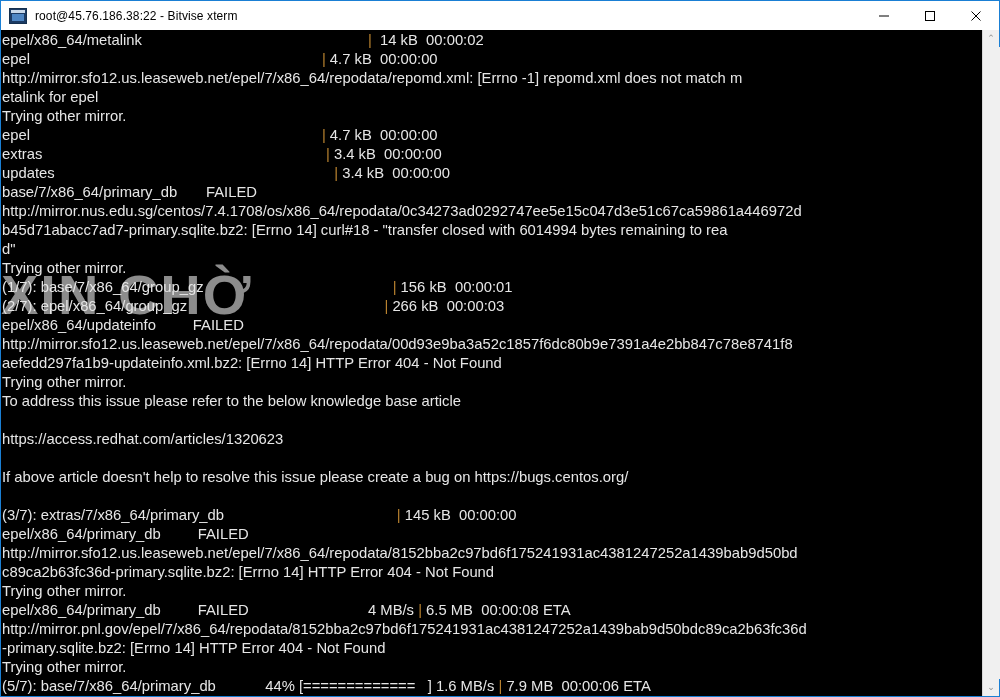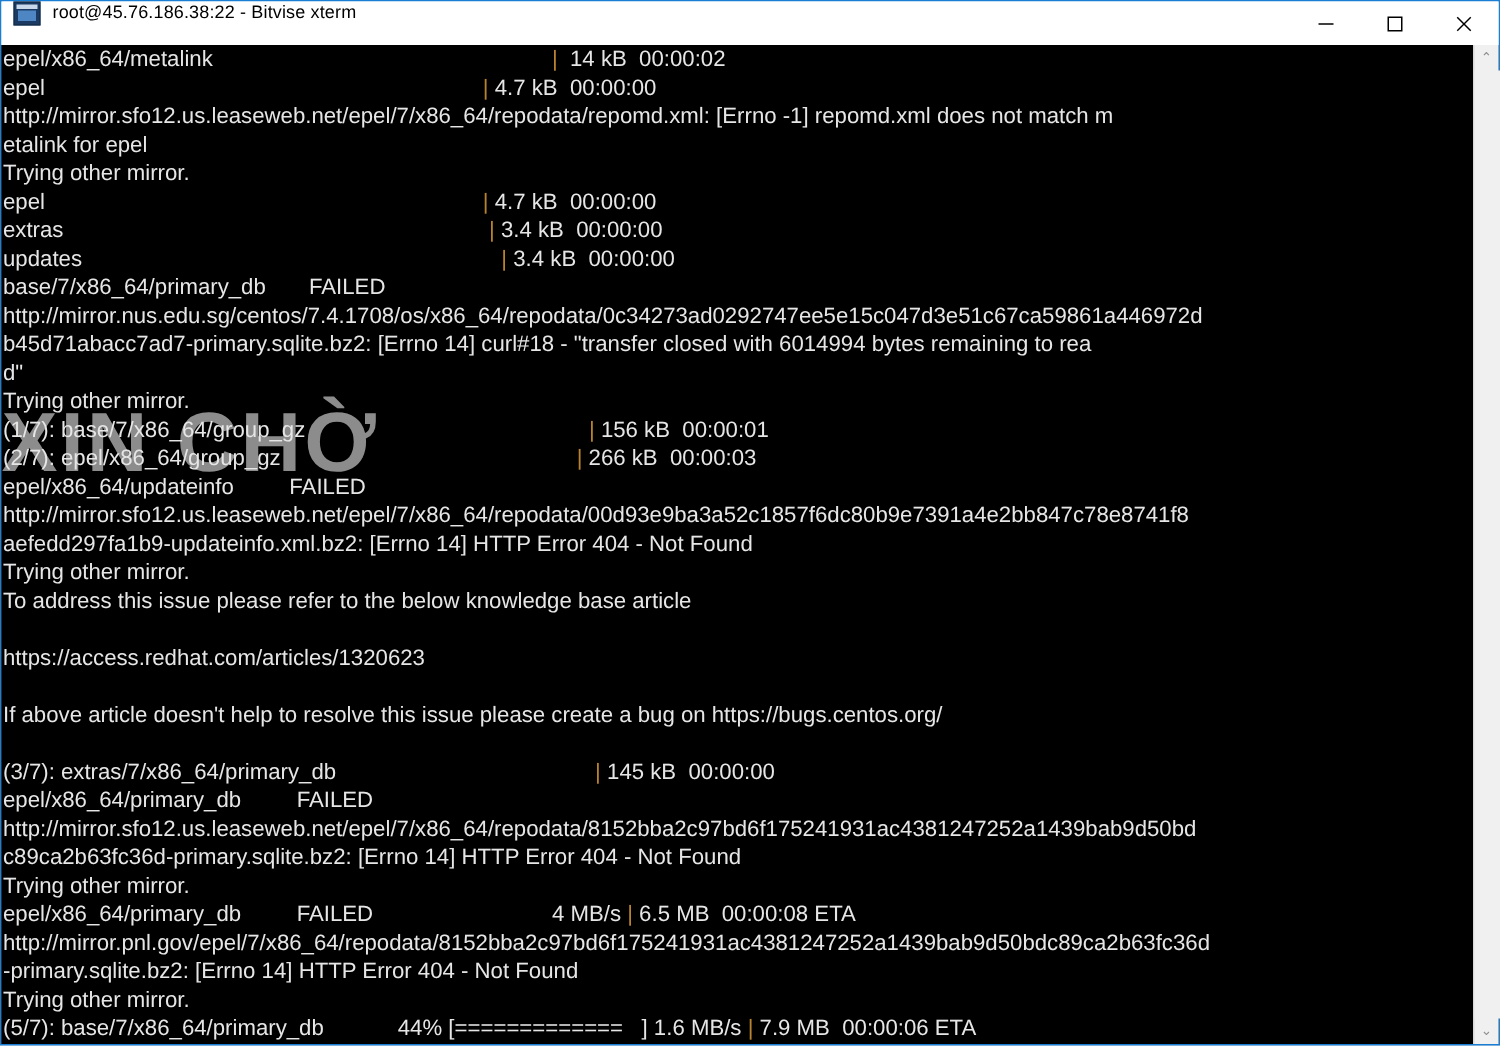--- a/index.html
+++ b/index.html
@@ -22,20 +22,21 @@
     display: flex;
     flex-direction: column;
     position: relative;
   }
   
   .titlebar {
     height: 29px;
     flex: 0 0 29px;
     background: #ffffff;
     display: flex;
+    align-items: center;
     position: relative;
     user-select: none;
   }
   .title-icon {
     width: 18px;
     height: 16px;
     margin-left: 8px;
     margin-right: 8px;
     background: #1b3a63;
     border: 1px solid #12booked;

